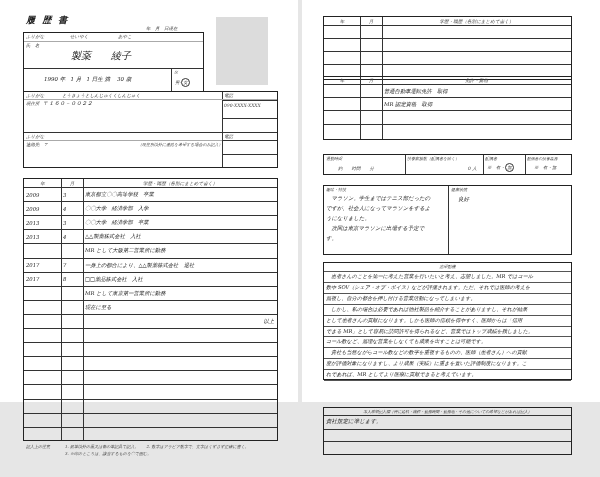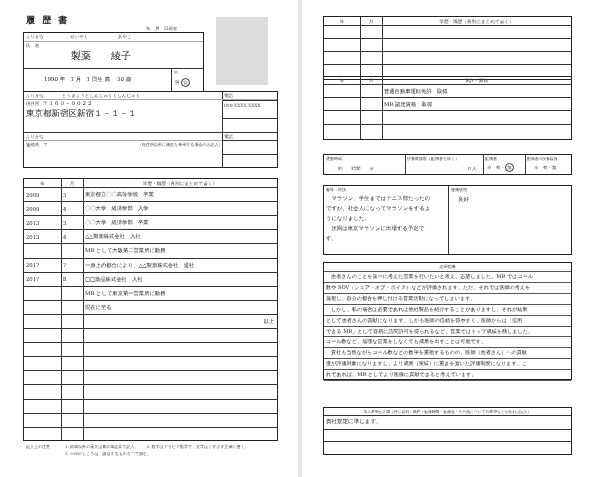--- a/index.html
+++ b/index.html
@@ -1,18 +1,18 @@
 <!DOCTYPE html>
 <html><head>
 <meta charset="utf-8">
 <style>
   html, body { margin:0; padding:0; }
   body { width:600px; height:477px; background:#e6e6e6; position:relative; overflow:hidden;
          font-family:"DejaVu Serif", serif; color:#222; }
-  .page { position:absolute; top:0; background:#fff; height:477px; }
+  .page { position:absolute; top:0; background:#fff; height:402px;font-style:italic; }
   #left { left:0; width:298px; }
   #right { left:302px; width:298px; }
   .abs { position:absolute; }
   .t { font-size:4.5px; color:#444; white-space:nowrap; }
   .s { font-size:5.5px; white-space:nowrap; }
   .box { position:absolute; border:1px solid #222; box-sizing:border-box; }
   .bold { border-width:1.5px; }
   .hl { position:absolute; height:0; border-top:1px solid #333; }
   .hlt { position:absolute; height:0; border-top:1px solid #aaa; }
   .vl { position:absolute; width:0; border-left:1px solid #333; }
@@ -50,21 +50,20 @@
     </div>
   </div>
 
   <div class="box bold" style="left:23px;top:91px;width:255px;height:77px;">
     <div class="vl" style="left:198px;top:0;bottom:0;"></div>
     <div class="abs t" style="left:2px;top:1px;">ふりがな</div>
     <div class="abs t" style="left:38px;top:1px;">とうきょうとしんじゅくくしんじゅく</div>
     <div class="hlt" style="left:0;right:0;top:7px;"></div>
     <div class="abs t" style="left:2px;top:9px;">現住所</div>
     <div class="abs s" style="left:19px;top:8px;">〒１６０－００２２</div>
-    <div class="abs" style="left:2px;top:16px;font-size:8.5px;white-space:nowrap;">東京都新宿区新宿１－１－１</div>
     <div class="abs t" style="left:200px;top:1px;">電話</div>
     <div class="abs t" style="left:200px;top:11px;">090-XXXX-XXXX</div>
     <div class="hl" style="left:198px;right:0;top:8px;"></div>
     <div class="hl" style="left:198px;right:0;top:26px;"></div>
     <div class="hl" style="left:0;right:0;top:40px;border-top-width:1.5px;"></div>
     <div class="abs t" style="left:2px;top:42px;">ふりがな</div>
     <div class="hlt" style="left:0;right:0;top:48px;"></div>
     <div class="abs t" style="left:2px;top:50px;">連絡先　〒</div>
     <div class="abs t" style="left:114px;top:50px;font-size:4px;">（現住所以外に連絡を希望する場合のみ記入）</div>
     <div class="abs t" style="left:200px;top:42px;">電話</div>

